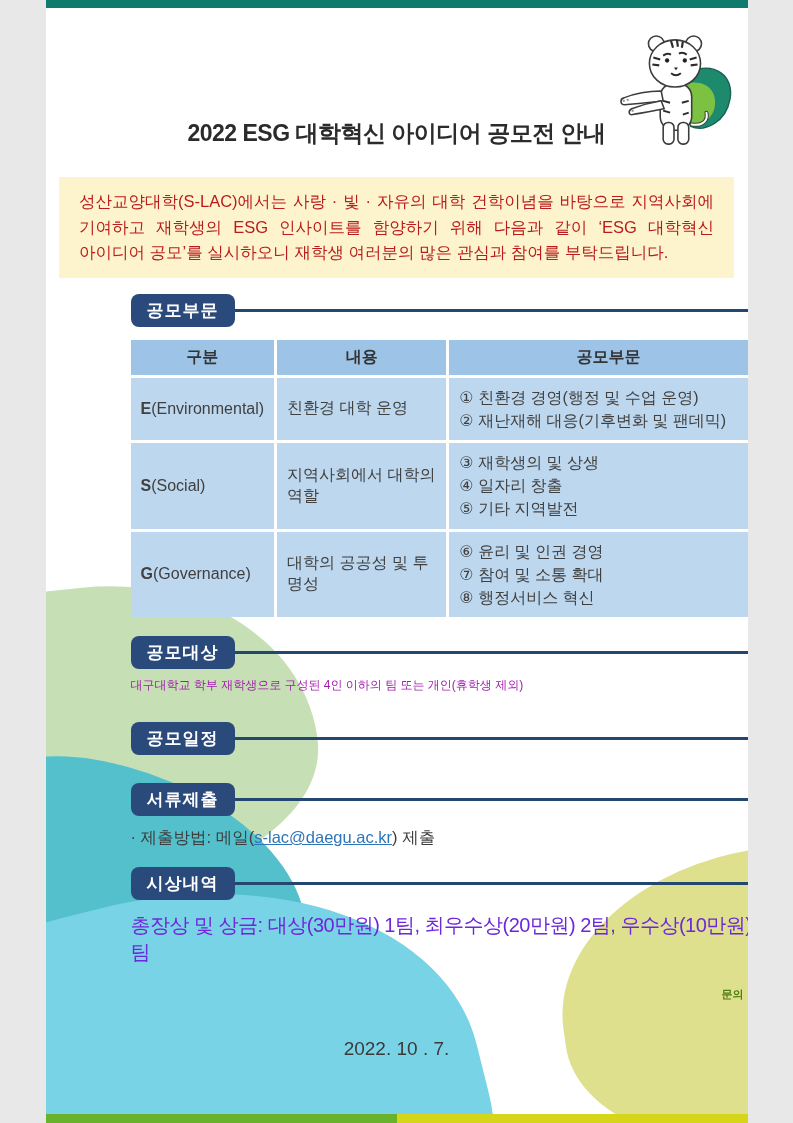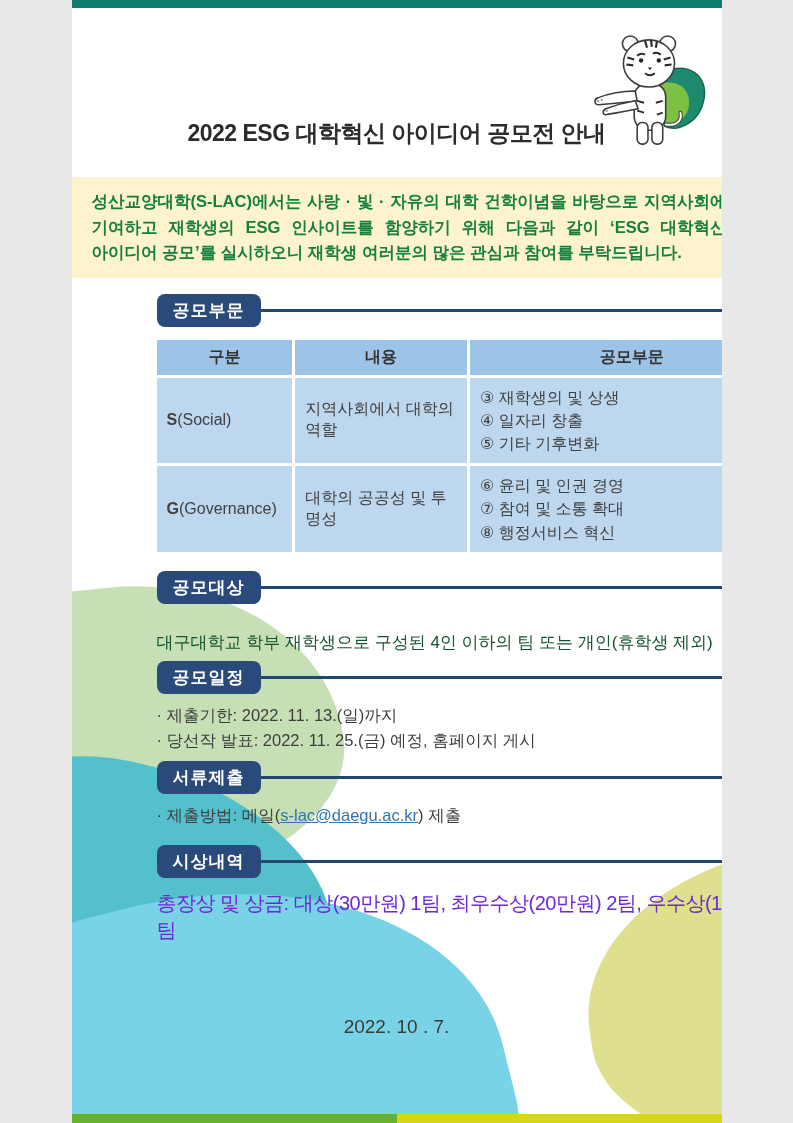--- a/index.html
+++ b/index.html
@@ -1,17 +1,17 @@
 <!DOCTYPE html>
 <html><head>
 <meta charset="utf-8">
 <style>
   html,body{margin:0;padding:0;background:#e8e8e8;}
   .page{
-    position:relative;width:650px;height:1123px;margin:0 auto;
+    position:relative;width:702px;height:1123px;margin:0 auto;
     background:#ffffff;overflow:hidden;
     font-family:"Liberation Sans","DejaVu Sans",sans-serif;color:#3d3d3d;
   }
   
   .top-bar{position:absolute;top:0;left:0;width:100%;height:8px;background:#0e7b6c;z-index:5;}
   .bottom-bar{position:absolute;bottom:0;left:0;width:100%;height:9px;z-index:5;display:flex;}
   .bottom-bar .half-green{width:50%;height:100%;background:#69b32c;}
   .bottom-bar .half-yellow{width:50%;height:100%;background:#d6d519;}
   
   .blob{position:absolute;z-index:1;}
@@ -22,37 +22,37 @@
   .blob-sky{left:-250px;top:905px;width:700px;height:520px;background:#79d3e6;
     border-radius:50% 50% 45% 55% / 55% 45% 50% 50%;transform:rotate(-14deg);z-index:2;}
   .blob-yellow{left:515px;top:845px;width:470px;height:300px;background:#dfe08d;
     border-radius:48% 52% 50% 50% / 52% 48% 55% 45%;transform:rotate(-8deg);z-index:2;}
   
   .mascot{position:absolute;top:32px;right:5px;width:140px;height:118px;z-index:6;}
   
   .content-wrap{position:relative;z-index:10;}
   .title{margin-top:118px;text-align:center;font-size:23px;font-weight:bold;color:#2b2b2b;letter-spacing:-0.5px;}
   .intro-box{width:635px;margin:28px auto 0;background:#fdf3cd;padding:12px 20px;
-    font-size:16.5px;line-height:1.55;font-weight:700;color:#15803d;text-align:justify;word-break:keep-all;}
+    font-size:16.5px;line-height:1.55;font-weight:400;color:#b91c1c;text-align:justify;word-break:keep-all;}
   .content{width:637px;margin-left:85px;}
   .section-head{display:flex;align-items:center;}
   .badge{background:#2b4a7c;color:#ffffff;font-weight:bold;font-size:17px;
     padding:5px 0;width:104px;text-align:center;border-radius:8px;letter-spacing:1px;}
   .rule{flex:1;height:3px;background:#24476f;}
   
   table.esg{border-collapse:separate;border-spacing:3px;width:643px;margin:10px 0 0 -3px;font-size:16px;}
   table.esg th{background:#9dc3e6;color:#333;font-weight:bold;padding:7px 17px;}
   table.esg td{background:#bdd7ee;color:#404040;padding:8px 10px;vertical-align:middle;}
   td.code b{font-weight:bold;}
   td.items div{line-height:1.45;}
   .col1{width:103px;} .col2{width:165px;} .col3{width:351px;}
-  .plain-text{margin-top:27px;font-size:17px;color:#14532d;}
+  .plain-text{margin-top:8px;font-size:12px;color:#a21caf;}
   .bullet-list{margin-top:9px;font-size:16.5px;line-height:1.55;color:#3d3d3d;}
   .sec{margin-top:16px;}
-  .sec-gap{margin-top:7px;}
+  .sec-gap{margin-top:28px;}
   .link{color:#2e75b6;text-decoration:underline;cursor:pointer;}
   .prize-line{margin-top:12px;font-size:20px;color:#6d28d9;letter-spacing:-0.5px;}
   .contact-line{margin-top:16px;display:flex;justify-content:flex-end;align-items:center;
     font-size:11px;font-weight:bold;color:#4d7c0f;text-align:center;}
   .contact-divider{display:inline-block;width:4px;height:26px;background:#4d4d4d;margin:0 10px;}
   .footer-date{margin-top:30px;text-align:center;font-size:19px;color:#3a3a3a;}
 </style>
 </head>
 <body>
 
@@ -116,26 +116,34 @@
       </div>
 
       <table class="esg">
         <tbody>
             <tr>
           <th class="col1">구분</th>
           <th class="col2">내용</th>
           <th class="col3">공모부문</th>
         </tr>
         <tr>
+          <td class="code"><b>E</b><span>(Environmental)</span></td>
+          <td>친환경 대학 운영</td>
+          <td class="items">
+            <div>① 친환경 경영(행정 및 수업 운영)</div>
+            <div>② 재난재해 대응(기후변화 및 팬데믹)</div>
+          </td>
+        </tr>
+        <tr>
           <td class="code"><b>S</b><span>(Social)</span></td>
           <td>지역사회에서 대학의 역할</td>
           <td class="items">
             <div>③ 재학생의 및 상생</div>
             <div>④ 일자리 창출</div>
-            <div>⑤ 기타 기후변화</div>
+            <div>⑤ 기타 지역발전</div>
           </td>
         </tr>
         <tr>
           <td class="code"><b>G</b><span>(Governance)</span></td>
           <td>대학의 공공성 및 투명성</td>
           <td class="items">
             <div>⑥ 윤리 및 인권 경영</div>
             <div>⑦ 참여 및 소통 확대</div>
             <div>⑧ 행정서비스 혁신</div>
           </td>
@@ -145,24 +153,20 @@
 
       <div class="section-head sec">
         <div class="badge">공모대상</div>
         <div class="rule"></div>
       </div>
       <div class="plain-text">대구대학교 학부 재학생으로 구성된 4인 이하의 팀 또는 개인(휴학생 제외)</div>
 
       <div class="section-head sec-gap">
         <div class="badge">공모일정</div>
         <div class="rule"></div>
-      </div>
-      <div class="bullet-list">
-        <div>· 제출기한: 2022. 11. 13.(일)까지</div>
-        <div>· 당선작 발표: 2022. 11. 25.(금) 예정, 홈페이지 게시</div>
       </div>
 
       <div class="section-head sec-gap">
         <div class="badge">서류제출</div>
         <div class="rule"></div>
       </div>
       <div class="bullet-list">
         <div><span>· 제출방법: 메일(</span><span class="link">s-lac@daegu.ac.kr</span><span>) 제출</span></div>
       </div>
 

